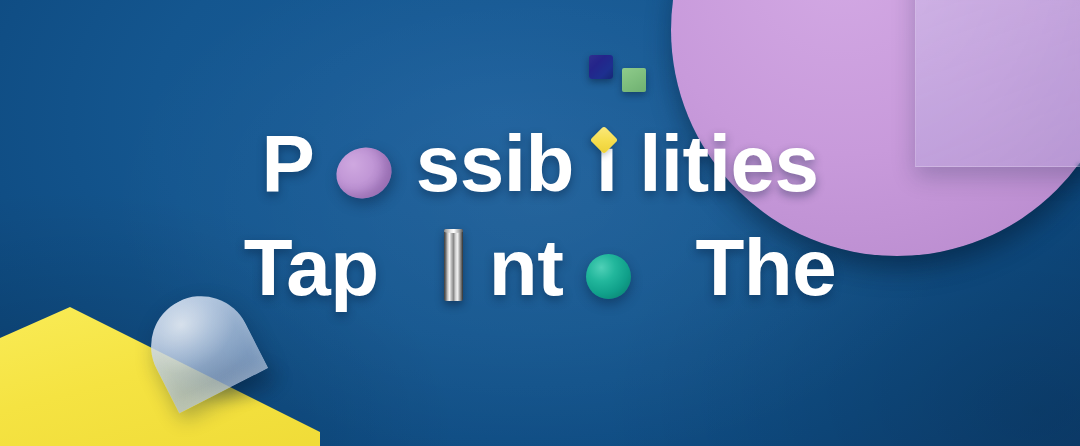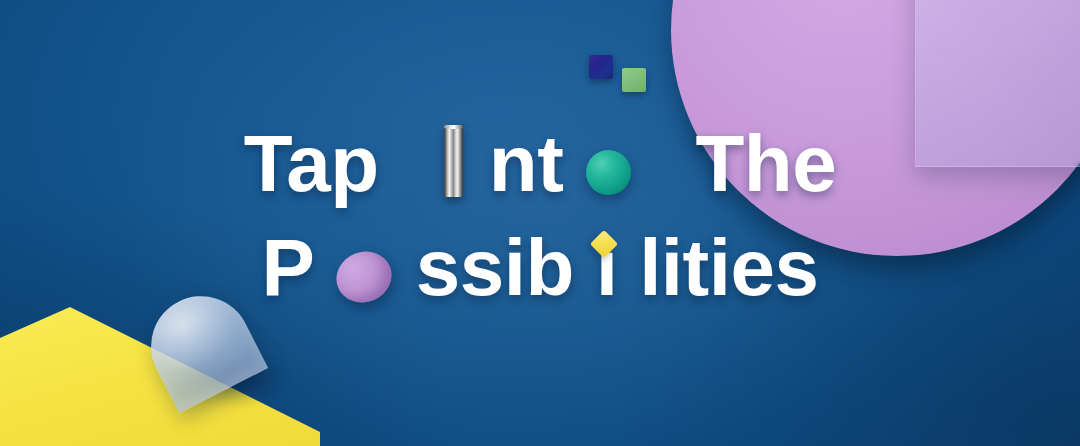--- a/index.html
+++ b/index.html
@@ -256,35 +256,35 @@
   <div class="dome-wrap">
     <div class="dome"></div>
   </div>
 
   <div class="cube-navy"></div>
   <div class="cube-green"></div>
 
   <div class="headline">
 
     <div class="line">
-      <span class="word">Tap</span>
-      <span class="gap"></span>
-      <span class="cyl"></span>
-      <span class="word">nt</span>
-      <span class="sphere-teal"></span>
-      <span class="gap"></span>
-      <span class="word">The</span>
-    </div>
-
-    <div class="line">
       <span class="line2-inner">
         <span class="word">P</span>
         <span class="disc-purple"></span>
         <span class="word">ssib</span>
         <span class="dotless-i word">ı</span>
         <span class="word">lities</span>
         <span class="diamond-dot"></span>
       </span>
     </div>
 
+    <div class="line">
+      <span class="word">Tap</span>
+      <span class="gap"></span>
+      <span class="cyl"></span>
+      <span class="word">nt</span>
+      <span class="sphere-teal"></span>
+      <span class="gap"></span>
+      <span class="word">The</span>
+    </div>
+
   </div>
 
 </div>
 
 </body></html>

